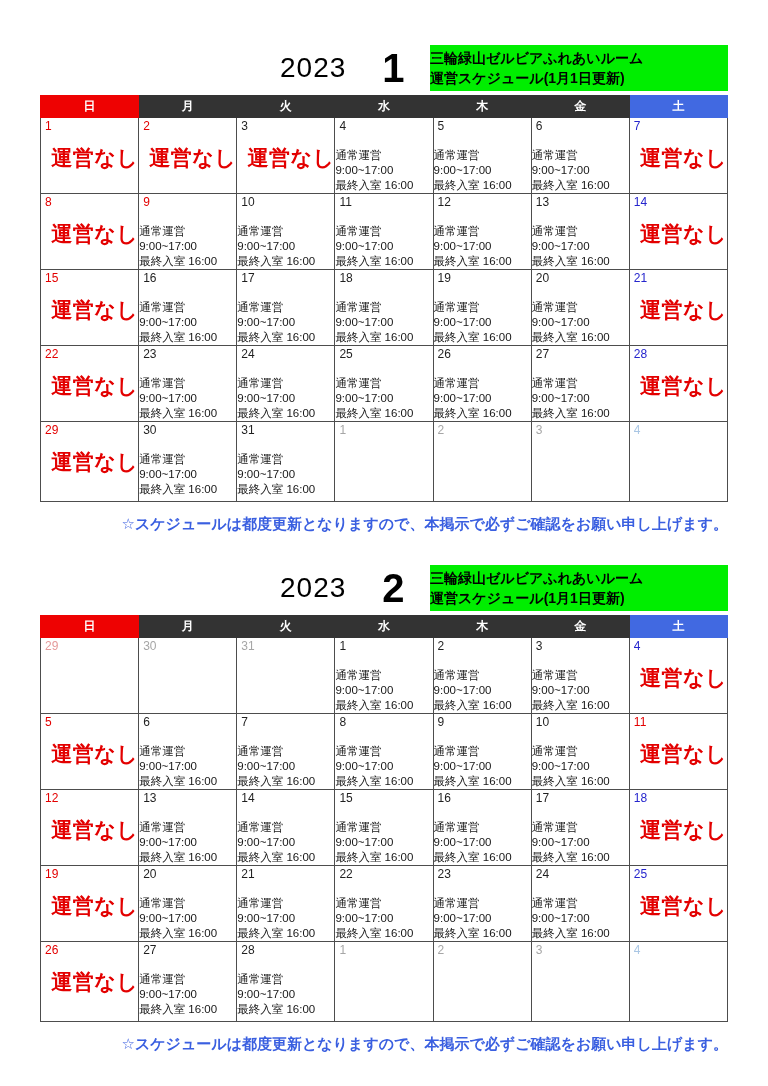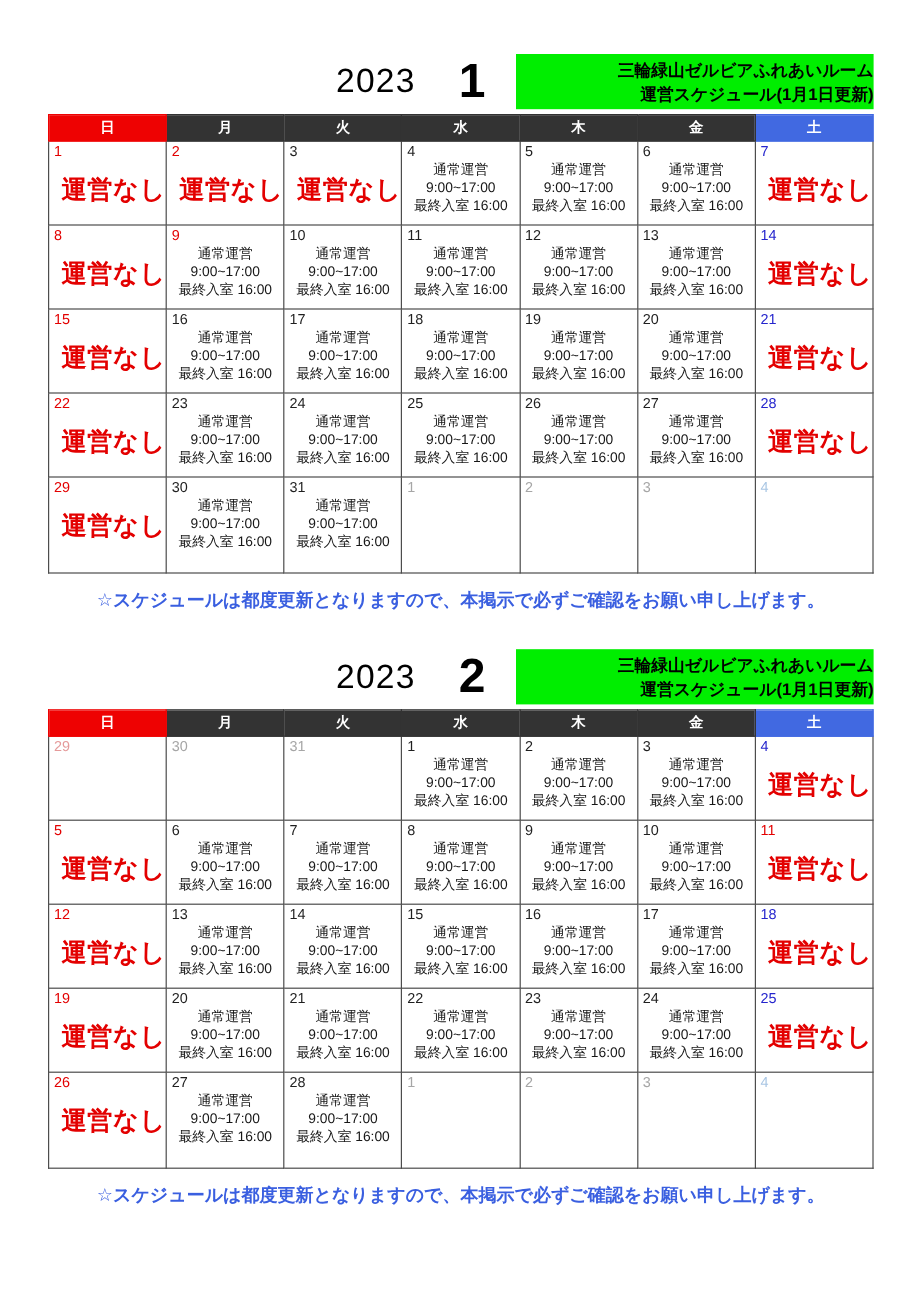--- a/index.html
+++ b/index.html
@@ -34,21 +34,21 @@
   }
   .month-num{
     margin-left:36px;
     font-size:40px;font-weight:bold;color:#000;
   }
   .banner{
     margin-left:auto;
     width:298px;height:46px;
     background:var(--green);
     display:flex;flex-direction:column;justify-content:center;
-    text-align:right;
+    text-align:left;
     font-size:14px;font-weight:bold;color:#000;
     line-height:20px;
   }
   table.cal{
     width:688px;margin-top:3px;
     border-collapse:collapse;table-layout:fixed;
     border:1px solid var(--grid);
   }
   table.cal th{
     height:22px;font-size:12px;font-weight:bold;color:#ffffff;
@@ -69,26 +69,26 @@
   .tone-black{color:var(--black);}
   .tone-gray{color:var(--gray);}
   .tone-pink{color:var(--pink);}
   .tone-paleblue{color:var(--paleblue);}
   .closed{
     margin-top:11px;text-align:right;
     font-size:21px;font-weight:bold;color:var(--red);
     letter-spacing:0.5px;white-space:nowrap;
   }
   .sched{
-    margin-top:2px;text-align:center;
+    margin-top:15px;text-align:left;
     font-size:11.5px;line-height:15px;color:#161616;
     white-space:nowrap;
   }
   .note{
-    text-align:center;color:var(--note);
+    text-align:right;color:var(--note);
     font-size:15px;font-weight:600;
     margin-top:13px;
   }
 </style>
 </head>
 <body>
 
 <div class="page">
 
   <section class="month-section">

